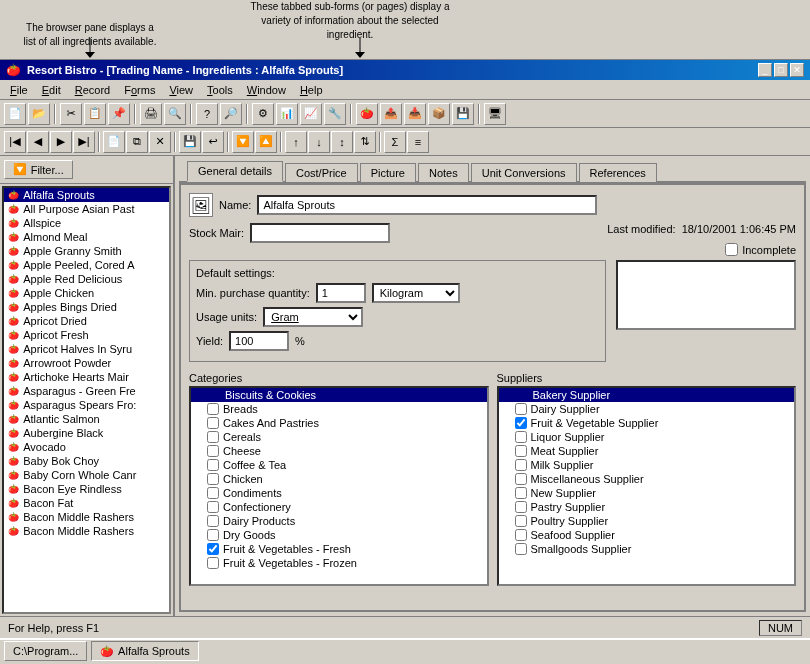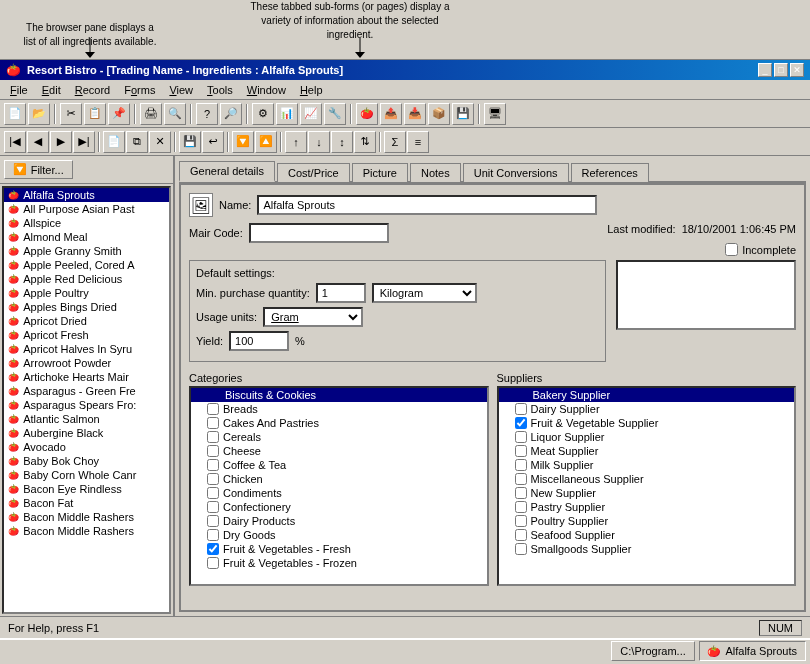--- a/index.html
+++ b/index.html
@@ -28,21 +28,21 @@
     .ingredient-list { flex: 1; overflow-y: auto; background: white; border: 2px inset #808080; margin: 2px; }
     .ingredient-item { display: flex; align-items: center; padding: 1px 4px; cursor: pointer; gap: 4px; }
     .ingredient-item.selected { background: #000080; color: white; }
 
     
     .right-panel { flex: 1; padding: 4px; display: flex; flex-direction: column; }
 
     
     .tab-bar { display: flex; gap: 0; align-items: flex-end; border-bottom: 2px solid #808080; margin-bottom: 0; }
     .tab { padding: 3px 10px; background: #d4d0c8; border: 1px solid #808080; border-bottom: none; cursor: pointer; font-size: 11px; margin-right: 2px; position: relative; bottom: -1px; }
-    .tab.active { background: #d4d0c8; border-bottom: 2px solid #d4d0c8; font-weight: normal; z-index: 1; }
+    .tab.active { background: #d4d0c8; border-bottom: 2px solid #d4d0c8; font-weight: normal; z-index: 1; margin-left: 8px; }
     .tab-content { border: 2px solid #808080; background: #d4d0c8; padding: 8px; flex: 1; }
 
     
     .form-row { display: flex; align-items: center; gap: 6px; margin-bottom: 4px; }
     .form-label { font-size: 11px; white-space: nowrap; }
     .form-input { background: white; border: 2px inset #808080; padding: 2px 4px; font-size: 11px; height: 20px; }
     .form-input-wide { width: 380px; }
     .win-select { background: white; border: 2px inset #808080; padding: 1px 2px; font-size: 11px; height: 20px; }
 
     
@@ -64,21 +64,21 @@
     .settings-title { font-size: 11px; margin-bottom: 4px; }
 
     
     .img-placeholder { width: 24px; height: 24px; border: 1px solid #808080; background: #fff; display: flex; align-items: center; justify-content: center; font-size: 16px; }
 
     
     .status-bar { background: #d4d0c8; border-top: 1px solid #808080; padding: 2px 8px; display: flex; justify-content: space-between; align-items: center; height: 22px; font-size: 11px; }
     .status-right { border: 1px inset #808080; padding: 1px 8px; }
 
     
-    .taskbar { background: #d4d0c8; border-top: 2px solid #fff; height: 24px; display: flex; align-items: center; padding: 2px 4px; gap: 4px; justify-content: flex-end; }
+    .taskbar { background: #d4d0c8; border-top: 2px solid #fff; height: 24px; display: flex; align-items: center; padding: 2px 4px; gap: 4px; }
     .taskbar-btn { background: #d4d0c8; border: 1px solid; border-color: #fff #808080 #808080 #fff; padding: 2px 8px; font-size: 11px; display: flex; align-items: center; gap: 4px; cursor: pointer; height: 20px; }
     .taskbar-btn.active { border-color: #808080 #fff #fff #808080; }
 
     
     .nav-toolbar { background: #d4d0c8; border-bottom: 1px solid #808080; padding: 2px 4px; display: flex; gap: 1px; align-items: center; height: 28px; }
     .nav-btn { width: 22px; height: 22px; background: #d4d0c8; border: 1px solid; border-color: #fff #808080 #808080 #fff; display: flex; align-items: center; justify-content: center; cursor: pointer; font-size: 11px; }
 
     .incomplete-row { display: flex; align-items: center; gap: 4px; font-size: 11px; }
 
     
@@ -219,21 +219,21 @@
           <div class="ingredient-item">
             <span style="color:red;font-size:9px;">🍅</span>
             <span>Apple Peeled, Cored A</span>
           </div>
           <div class="ingredient-item">
             <span style="color:red;font-size:9px;">🍅</span>
             <span>Apple Red Delicious</span>
           </div>
           <div class="ingredient-item">
             <span style="color:red;font-size:9px;">🍅</span>
-            <span>Apple Poultry</span>
+            <span>Apple Chicken</span>
           </div>
           <div class="ingredient-item">
             <span style="color:red;font-size:9px;">🍅</span>
             <span>Apples Bings Dried</span>
           </div>
           <div class="ingredient-item">
             <span style="color:red;font-size:9px;">🍅</span>
             <span>Apricot Dried</span>
           </div>
           <div class="ingredient-item">
@@ -314,21 +314,21 @@
       <div class="tab-content">
 
         <div class="form-row" style="margin-bottom:6px;">
           <div class="img-placeholder">🖼</div>
           <label class="form-label">Name:</label>
           <input type="text" class="form-input form-input-wide" id="name-input" style="width: 340px;" value="Alfalfa Sprouts">
         </div>
 
         <div style="display:flex;justify-content:space-between;align-items:flex-start;margin-bottom:4px;">
           <div class="form-row">
-            <label class="form-label">Mair Code:</label>
+            <label class="form-label">Stock Mair:</label>
             <input type="text" class="form-input" style="width: 140px;">
           </div>
           <div style="display:flex;flex-direction:column;align-items:flex-end;gap:4px;">
             <div class="form-row">
               <span class="form-label">Last modified:</span>
               <span class="form-label">18/10/2001 1:06:45 PM</span>
             </div>
             <div class="incomplete-row">
               <input type="checkbox" style="">
               <span>Incomplete</span>
@@ -336,21 +336,21 @@
           </div>
         </div>
 
         <div style="display:flex;gap:10px;margin-bottom:6px;">
           <div style="flex:1;">
             <div class="settings-box">
               <div class="settings-title">Default settings:</div>
               <div class="form-row" style="margin-bottom:4px;">
                 <label class="form-label">Min. purchase quantity:</label>
                 <input type="text" class="form-input" style="width: 50px;" id="min-purchase-input" value="1">
-                <select class="win-select" style="width:105px;" id="purchase-unit-select"><option>Kilogram</option><option>Gram</option><option>Litre</option><option>Each</option></select>
+                <select class="win-select" style="width:88px;" id="purchase-unit-select"><option>Kilogram</option><option>Gram</option><option>Litre</option><option>Each</option></select>
               </div>
               <div class="form-row" style="margin-bottom:4px;">
                 <label class="form-label">Usage units:</label>
                 <select class="win-select" style="width:100px;text-decoration:underline;" id="usage-units-select"><option>Gram</option><option>Kilogram</option><option>Litre</option><option>Each</option></select>
               </div>
               <div class="form-row">
                 <label class="form-label">Yield:</label>
                 <input type="text" class="form-input" style="width: 60px;" id="yield-input" value="100">
                 <span>%</span>
               </div>

